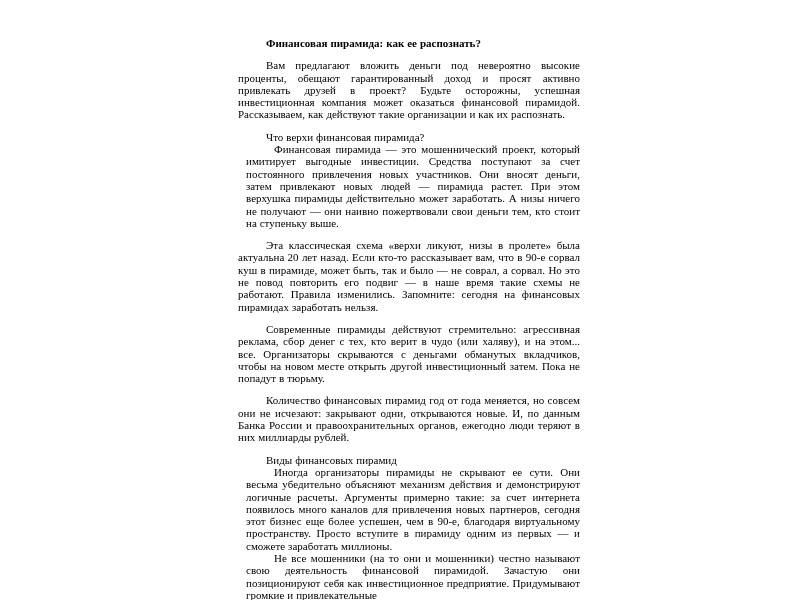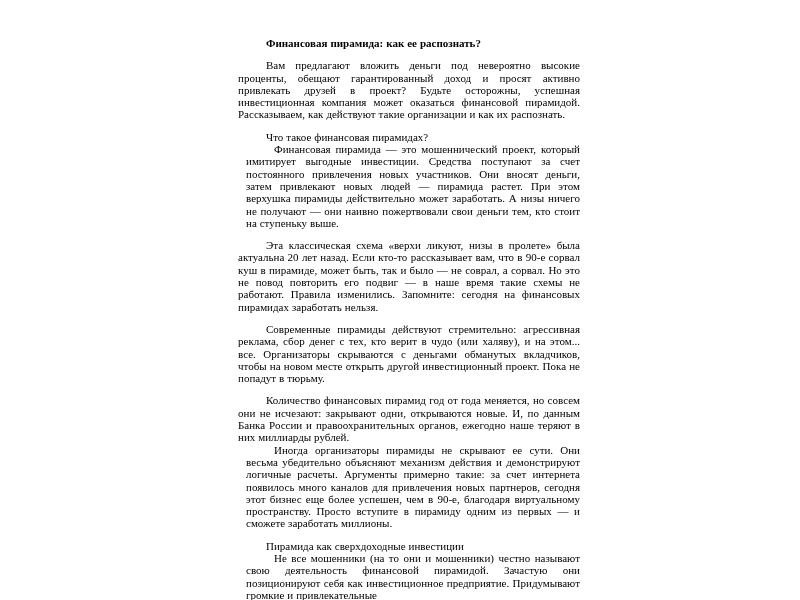--- a/index.html
+++ b/index.html
@@ -43,22 +43,22 @@
     text-align: left;
   }
 </style>
 </head>
 <body>
 
 <div class="page">
   <div class="doc-column">
       <p class="block title">Финансовая пирамида: как ее распознать?</p>
       <p class="block paragraph">Вам предлагают вложить деньги под невероятно высокие проценты, обещают гарантированный доход и просят активно привлекать друзей в проект? Будьте осторожны, успешная инвестиционная компания может оказаться финансовой пирамидой. Рассказываем, как действуют такие организации и как их распознать.</p>
-      <p class="block subheading">Что такое финансовая пирамидах?</p>
+      <p class="block subheading">Что верхи финансовая пирамида?</p>
       <p class="block paragraph flush">Финансовая пирамида — это мошеннический проект, который имитирует выгодные инвестиции. Средства поступают за счет постоянного привлечения новых участников. Они вносят деньги, затем привлекают новых людей — пирамида растет. При этом верхушка пирамиды действительно может заработать. А низы ничего не получают — они наивно пожертвовали свои деньги тем, кто стоит на ступеньку выше.</p>
       <p class="block paragraph">Эта классическая схема «верхи ликуют, низы в пролете» была актуальна 20 лет назад. Если кто-то рассказывает вам, что в 90-е сорвал куш в пирамиде, может быть, так и было — не соврал, а сорвал. Но это не повод повторить его подвиг — в наше время такие схемы не работают. Правила изменились. Запомните: сегодня на финансовых пирамидах заработать нельзя.</p>
-      <p class="block paragraph">Современные пирамиды действуют стремительно: агрессивная реклама, сбор денег с тех, кто верит в чудо (или халяву), и на этом... все. Организаторы скрываются с деньгами обманутых вкладчиков, чтобы на новом месте открыть другой инвестиционный проект. Пока не попадут в тюрьму.</p>
-      <p class="block paragraph">Количество финансовых пирамид год от года меняется, но совсем они не исчезают: закрывают одни, открываются новые. И, по данным Банка России и правоохранительных органов, ежегодно наше теряют в них миллиарды рублей.</p>
+      <p class="block paragraph">Современные пирамиды действуют стремительно: агрессивная реклама, сбор денег с тех, кто верит в чудо (или халяву), и на этом... все. Организаторы скрываются с деньгами обманутых вкладчиков, чтобы на новом месте открыть другой инвестиционный затем. Пока не попадут в тюрьму.</p>
+      <p class="block paragraph">Количество финансовых пирамид год от года меняется, но совсем они не исчезают: закрывают одни, открываются новые. И, по данным Банка России и правоохранительных органов, ежегодно люди теряют в них миллиарды рублей.</p>
+      <p class="block subheading">Виды финансовых пирамид</p>
       <p class="block paragraph flush">Иногда организаторы пирамиды не скрывают ее сути. Они весьма убедительно объясняют механизм действия и демонстрируют логичные расчеты. Аргументы примерно такие: за счет интернета появилось много каналов для привлечения новых партнеров, сегодня этот бизнес еще более успешен, чем в 90-е, благодаря виртуальному пространству. Просто вступите в пирамиду одним из первых — и сможете заработать миллионы.</p>
-      <p class="block subheading">Пирамида как сверхдоходные инвестиции</p>
       <p class="block paragraph flush">Не все мошенники (на то они и мошенники) честно называют свою деятельность финансовой пирамидой. Зачастую они позиционируют себя как инвестиционное предприятие. Придумывают громкие и привлекательные</p>
     </div>
 </div>
 
 </body></html>

